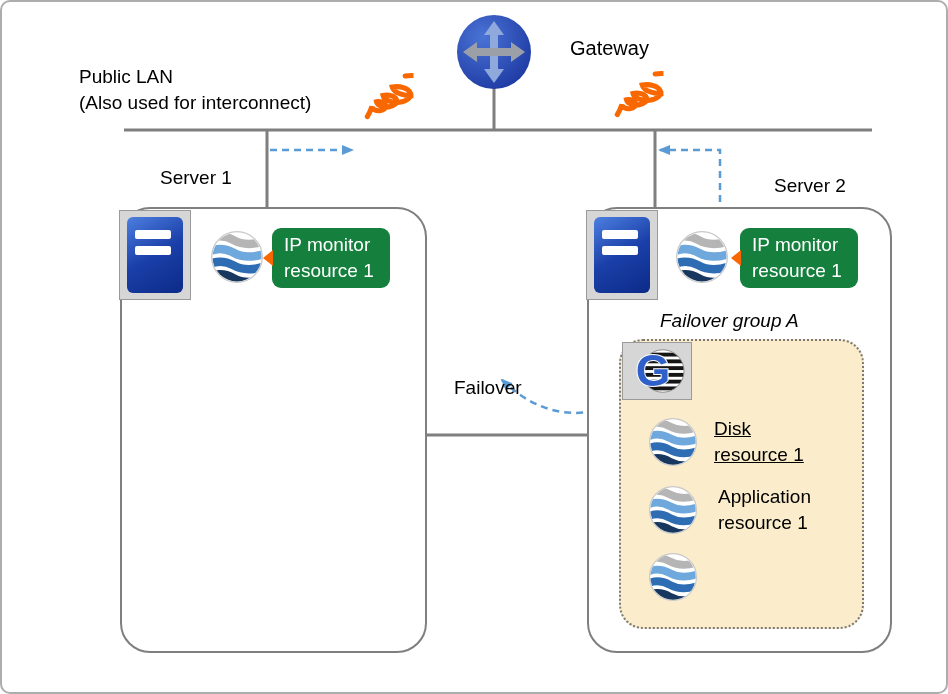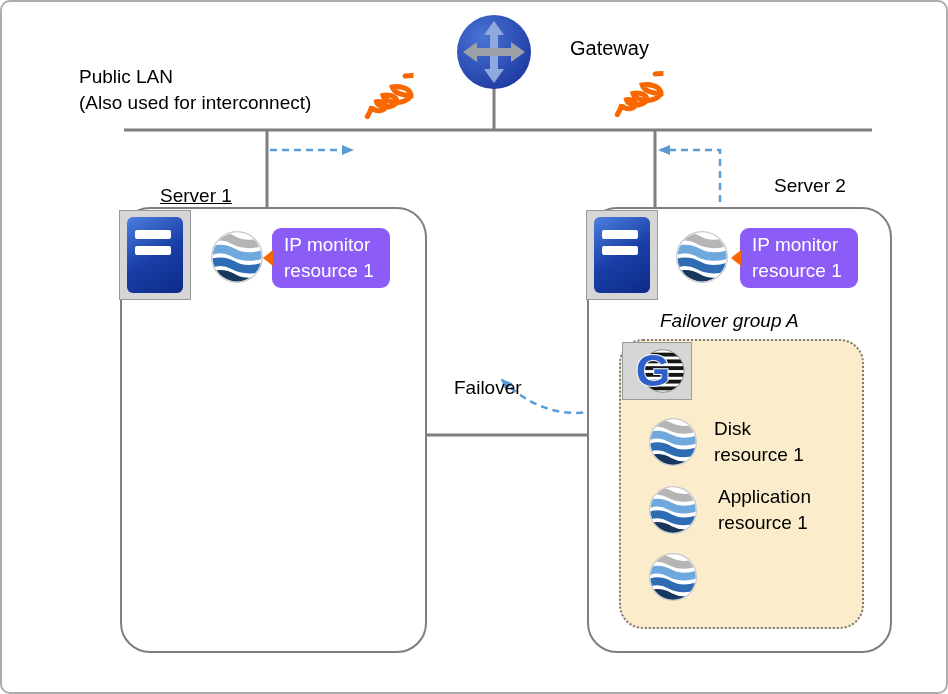--- a/index.html
+++ b/index.html
@@ -23,21 +23,21 @@
   .coil { position:absolute; width:62px; height:72px; z-index:3; }
   .coil-left  { left:350px; top:62px; }
   .coil-right { left:600px; top:60px; }
 
   .server-box {
     position:absolute; top:205px; width:307px; height:446px; z-index:2;
     background:#fff; border:2.5px solid #7f7f7f; border-radius:30px; box-sizing:border-box;
   }
   .server1-box { left:118px; }
   .server2-box { left:585px; width:305px; }
-  .server1-label { left:158px; top:181px;text-decoration:underline; }
+  .server1-label { left:158px; top:163px; }
   .server2-label { left:772px; top:171px; }
 
   .server-icon {
     position:absolute; top:208px; width:72px; height:90px; z-index:5;
     background:#d6d6d6; border:1px solid #9a9a9a; box-sizing:border-box;
     display:flex; align-items:center; justify-content:center;
   }
   .server-icon-1 { left:117px; }
   .server-icon-2 { left:584px; }
   .tower {
@@ -51,21 +51,21 @@
   .tower::before { top:13px; }
   .tower::after  { top:29px; }
 
   .globe { position:absolute; z-index:5; }
   .globe-s1 { left:208px; top:228px; width:54px; height:54px; }
   .globe-s2 { left:673px; top:228px; width:54px; height:54px; }
   .globe svg, .coil svg, .gateway-icon svg { display:block; width:100%; height:100%; }
 
   .badge {
     position:absolute; top:226px; width:118px; z-index:5;
-    background:#8b5cf6; border-radius:9px; color:#fff;
+    background:#15803d; border-radius:9px; color:#fff;
     font-size:19px; line-height:26px; padding:4px 0 4px 12px; box-sizing:border-box;
   }
   .badge::before {
     content:""; position:absolute; left:-9px; top:50%; transform:translateY(-50%);
     border-top:8px solid transparent; border-bottom:8px solid transparent;
     border-right:10px solid #f96800;
   }
   .badge-s1 { left:270px; }
   .badge-s2 { left:738px; }
 
@@ -76,21 +76,21 @@
     position:absolute; left:617px; top:337px; width:245px; height:290px; z-index:3;
     background:#fbedcb; border:2px dotted #7a7a7a; border-radius:24px; box-sizing:border-box;
   }
   .cluster-logo {
     position:absolute; left:620px; top:340px; width:70px; height:58px; z-index:5;
     background:#d6d6d6; border:1px solid #9a9a9a; box-sizing:border-box;
   }
   .cluster-logo svg { display:block; width:100%; height:100%; }
 
   .res-row { position:absolute; left:646px; width:210px; display:flex; gap:16px; align-items:center; z-index:5; }
-  .res-row-1 { top:414px; }
+  .res-row-1 { top:414px;text-decoration:underline; }
   .res-row-2 { top:482px;gap:20px; }
   .res-row-3 { top:550px; }
   .res-icon { width:50px; height:50px; flex:0 0 50px; }
   .res-icon svg { display:block; width:100%; height:100%; }
   .res-text { font-size:19px; line-height:26px; width:112px; }
 
   .defs-svg { position:absolute; width:0; height:0; overflow:hidden; }
 </style>
 </head>
 <body>

